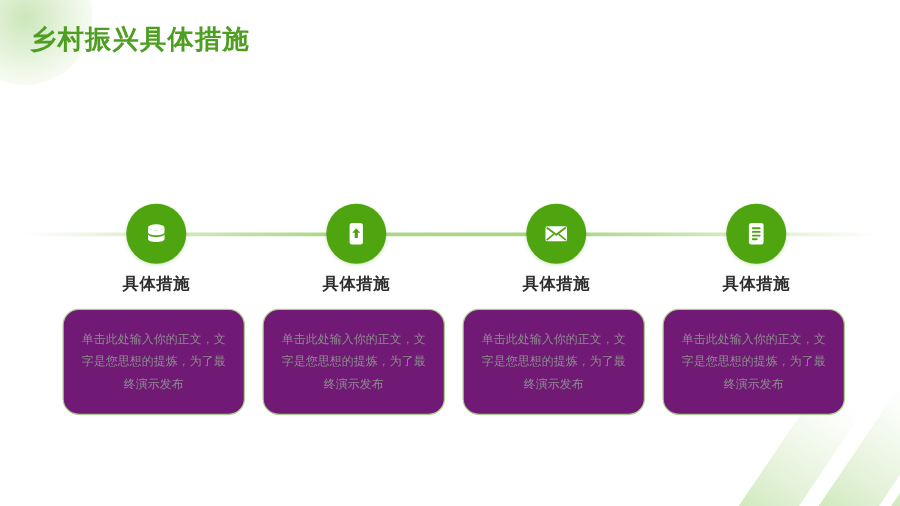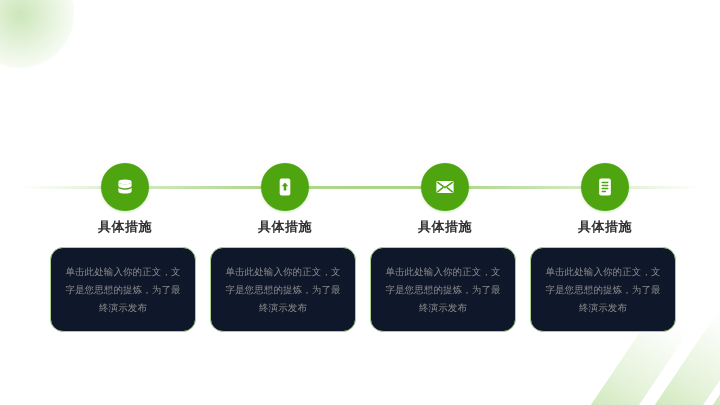--- a/index.html
+++ b/index.html
@@ -143,21 +143,21 @@
 
   .card {
     position: absolute;
     left: 5px;
     top: 247px;
     width: 146px;
     height: 85px;
     box-sizing: border-box;
     border: 1px solid #a8cf8c;
     border-radius: 13px;
-    background: #0f172a;
+    background: #701a75;
     display: flex;
     align-items: center;
     justify-content: center;
   }
   .card-text {
     font-size: 9.5px;
     line-height: 18px;
     color: #8d8d8d;
     text-align: center;
     padding: 0 10px;
@@ -170,20 +170,21 @@
 <div id="slide">
 
   <div class="corner-blob"></div>
 
   <div class="stripes">
     <div class="stripe s1"></div>
     <div class="stripe s2"></div>
     <div class="stripe s3"></div>
   </div>
 
+  <div class="title">乡村振兴具体措施</div>
 
 
   <div class="timeline-line"></div>
 
   <div class="cols">
 
     <div class="col c0">
       <div class="node">
         <svg width="22" height="22" viewBox="0 0 24 24" aria-hidden="true">
           <ellipse cx="12" cy="6.4" rx="7.2" ry="2.7" fill="#ffffff"></ellipse>

